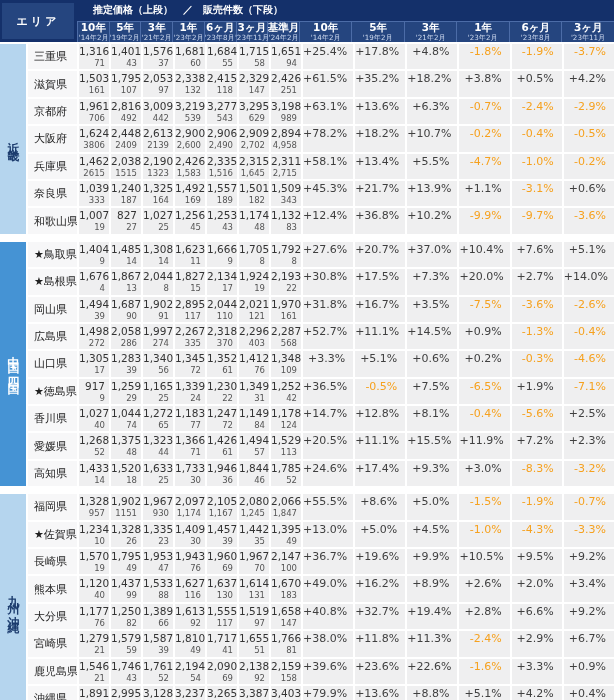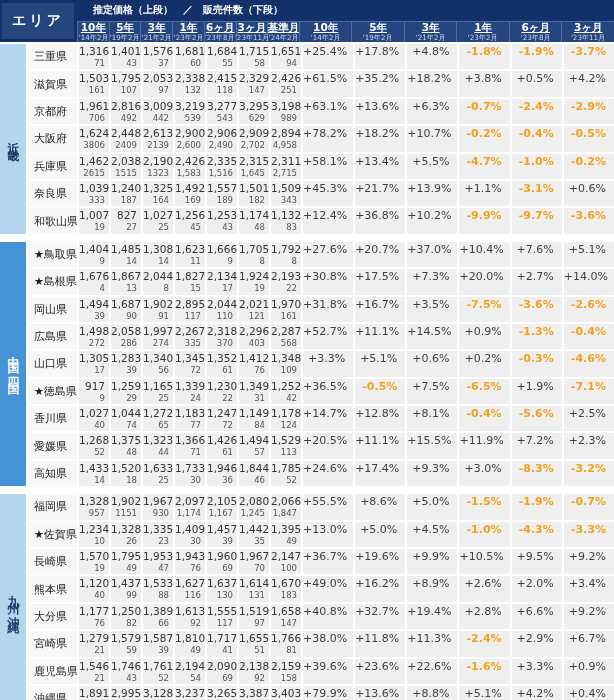--- a/index.html
+++ b/index.html
@@ -9,53 +9,53 @@
     --rate_pos:#3f3f3f; --rate_neg:#f6a11e;
   }
   *{box-sizing:border-box; margin:0; padding:0;}
   body{font-family:"DejaVu Sans","Liberation Sans",sans-serif; background:#ffffff;}
   .wrap{width:614px; height:700px; overflow:hidden; background:#ffffff;}
 
   
   .header{display:flex; height:42px; background:var(--navy_dark);}
   .area-cell{width:72px; margin:3px 3px 3px 2px; background:var(--header_cell);
     display:flex; align-items:center; justify-content:center;
-    color:#fff; font-weight:bold; font-size:14px; letter-spacing:3px;}
+    color:#fff; font-weight:bold; font-size:11px; letter-spacing:3px;}
   .hdr-right{flex:1; display:flex; flex-direction:column;}
   .hdr-bands{height:22px; display:flex; color:#fff;}
   .band{display:flex; align-items:center; justify-content:center;
     font-size:10px; font-weight:bold; white-space:nowrap;}
   .band-price{width:222px;}
   .band-rate{flex:1; border-left:1px solid var(--header_line);}
   .hdr-cols{height:23px; display:flex; border-top:1px solid var(--header_line);}
   .hcell{background:var(--header_cell); border-left:1px solid var(--header_line);
     display:flex; flex-direction:column; align-items:center; justify-content:center;}
   .hcell.vcol{width:31.71px;}
   .hcell.rcol{width:52.5px;}
-  .hperiod{color:#fff; font-weight:bold; font-size:10.5px; line-height:11px; white-space:nowrap;text-decoration:underline;}
+  .hperiod{color:#fff; font-weight:bold; font-size:10.5px; line-height:11px; white-space:nowrap;}
   .hdate{color:#cdd9ef; font-size:7.5px; line-height:9px; white-space:nowrap; transform:scale(.95);}
 
   
   .tbody{padding-top:2px; background:#fff;}
   .region{display:flex; margin-bottom:8px;}
   .strip{width:26px; margin-right:2px; display:flex; align-items:center; justify-content:center;}
   .strip.light{background:var(--strip_light); color:var(--strip_light_text);}
   .strip.medium{background:var(--strip_medium); color:#ffffff;}
   .strip-label{writing-mode:vertical-rl; font-size:12px; font-weight:bold;
     letter-spacing:7px; white-space:nowrap;}
   .rows{display:grid; grid-template-columns:49px repeat(7,30px) repeat(6,50.17px);
     gap:2px; grid-auto-rows:25.4px;}
   .name-cell{background:var(--name_bg); font-size:11px; color:#222;
     display:flex; align-items:center; padding-left:6px; white-space:nowrap; overflow:hidden;}
   .val-cell{background:var(--cell_bg); text-align:right; padding:1px 4px 0 0;}
   .price{font-size:10.5px; line-height:13px; color:var(--text_dark); white-space:nowrap;}
   .count{font-size:8.5px; line-height:10px; color:var(--text_count); white-space:nowrap;}
   .rate-cell{background:var(--cell_bg); text-align:right; padding:1px 8px 0 0;
     font-size:11px; line-height:13px; color:var(--rate_pos); white-space:nowrap;}
-  .rate-cell.neg{color:var(--rate_neg); font-weight:bold;}
+  .rate-cell.neg{color:var(--rate_neg); font-weight:normal;}
 </style>
 </head>
 <body>
 
 <div class="wrap">
   <div class="header">
     <div class="area-cell">
       <span>エリア</span>
     </div>
     <div class="hdr-right">

